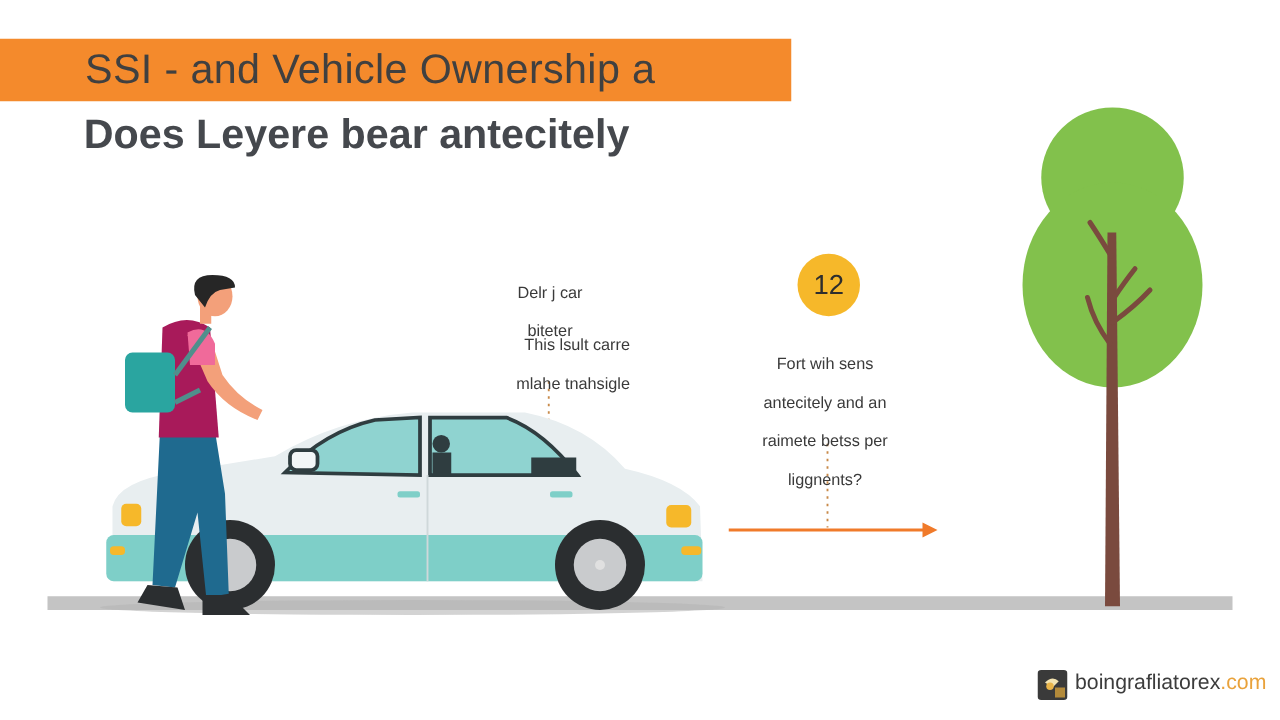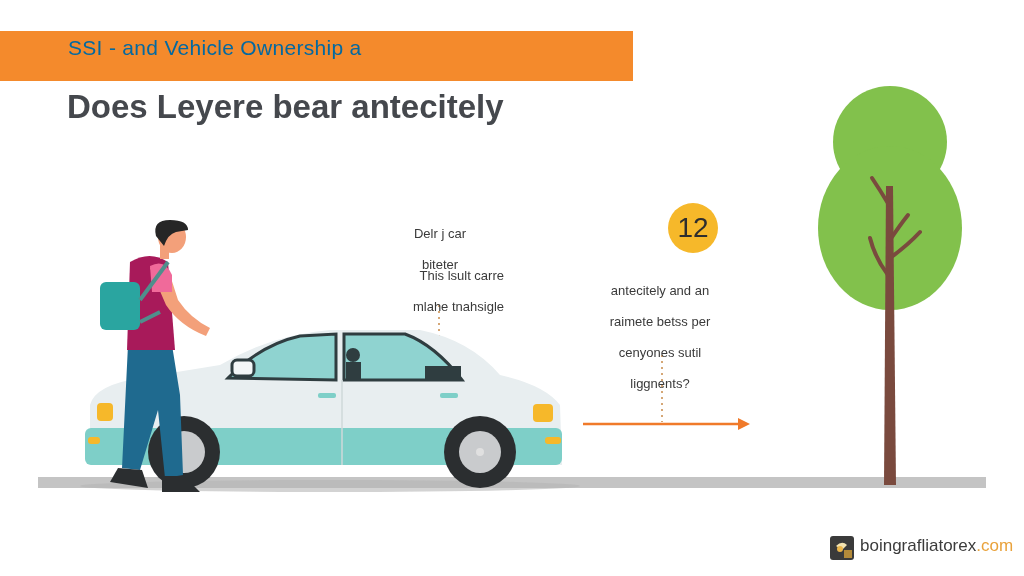--- a/index.html
+++ b/index.html
@@ -7,40 +7,40 @@
       width: 1024px; height: 576px; overflow: hidden;
       background: #ffffff; position: relative;
       font-family: "Liberation Sans", "DejaVu Sans", sans-serif;
     }
     .banner {
       position: absolute; left: 0; top: 31px; width: 633px; height: 50px;
       background: #f48a2c;
     }
     .banner-text {
       position: absolute; left: 68px; top: 36px;
-      font-size: 21px; color: #0369a1; letter-spacing: 0.3px;
+      font-size: 33px; color: #404040; letter-spacing: 0.3px;
       white-space: nowrap;
     }
     .subtitle {
       position: absolute; left: 67px; top: 88px;
       font-size: 33px; font-weight: bold; color: #45484d; white-space: nowrap;
     }
     .note {
       position: absolute; color: #3a3a3a; font-size: 13px; line-height: 15px;
       text-align: center;
     }
     .note p { margin: 16px; }
     .note1-a { left: 390px; top: 210px; width: 100px; }
     .note1-b { left: 360px; top: 252px; width: 160px; text-align: right; }
     .note2 { left: 575px; top: 267px; width: 170px; font-size: 13px; line-height: 15px; }
     .badge {
-      position: absolute; left: 668px; top: 203px; width: 50px; height: 50px;
+      position: absolute; left: 638px; top: 203px; width: 50px; height: 50px;
       border-radius: 50%; background: #f6b82a; color: #2e2e2e;
       display: flex; align-items: center; justify-content: center;
-      font-size: 28px;
+      font-size: 22px;
     }
     .scene { position: absolute; left: 0; top: 0; }
     .logo {
       position: absolute; left: 830px; top: 536px; display: flex; align-items: flex-start; gap: 6px;
     }
     .logo-text { font-size: 17px; color: #3c3c3c; white-space: nowrap; }
     .logo-text .tld { color: #e9a23b; }
   </style>
 </head>
 <body>
@@ -125,23 +125,23 @@
   <p>Delr j car</p>
   <p>biteter</p>
 </div>
 <div class="note note1-b">
   <p>This lsult carre</p>
   <p>mlahe tnahsigle</p>
 </div>
 
 <div class="badge">12</div>
 <div class="note note2">
+  <p>Fort wih sens</p>
   <p>antecitely and an</p>
   <p>raimete betss per</p>
-  <p>cenyones sutil</p>
   <p>liggnents?</p>
 </div>
 
 <div class="logo">
   <svg width="24" height="24">
     <rect x="0" y="0" width="24" height="24" rx="3" fill="#3a3a3a"></rect>
     <path d="M6 10 Q12 4 17 9 L12 14 Z" fill="#f3e3b0"></path>
     <circle cx="10" cy="13" r="3" fill="#e9b44a"></circle>
     <rect x="14" y="14" width="8" height="8" fill="#b38a3a"></rect>
   </svg>

